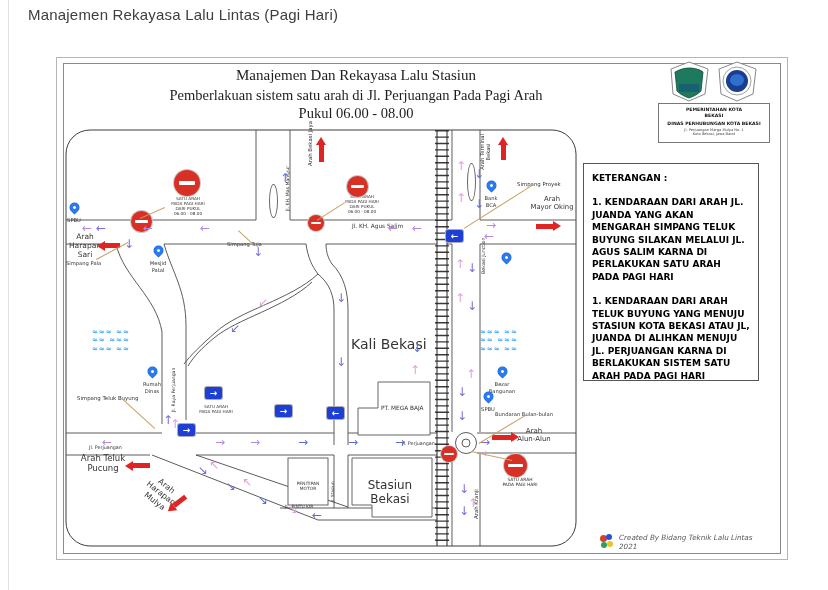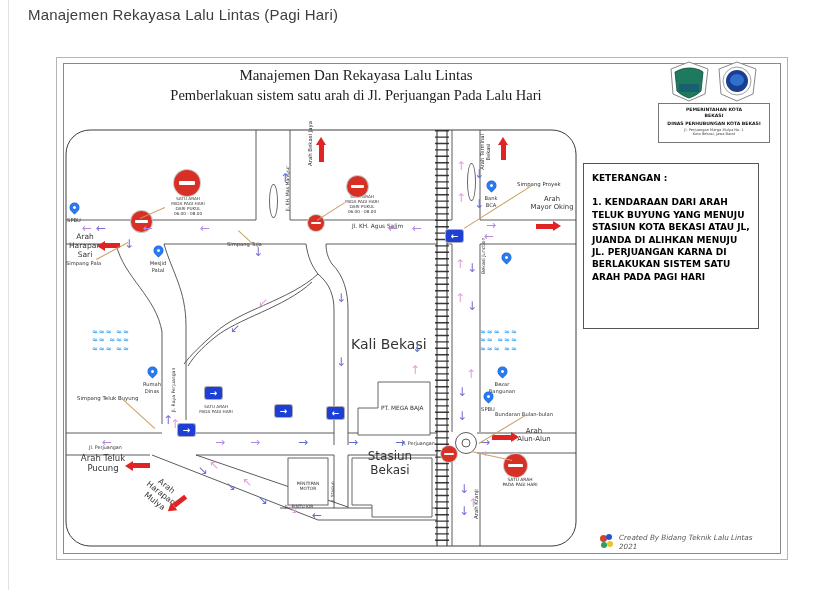--- a/index.html
+++ b/index.html
@@ -13,21 +13,21 @@
                font-family:"Liberation Serif",serif;color:#1d1d1d;line-height:1.3;}
   #sheet-title .t1{font-size:15px;}
   #sheet-title .t2{font-size:14.5px;}
   #sheet-title .t3{font-size:14.5px;}
   #header-box{position:absolute;left:658px;top:103px;width:112px;height:40px;border:1px solid #777;
               text-align:center;font-family:"DejaVu Sans",sans-serif;color:#111;padding-top:3px;box-sizing:border-box;}
   #header-box .h1{font-size:4.6px;font-weight:700;line-height:1.35;}
   #header-box .h2{font-size:4.6px;font-weight:700;line-height:1.35;}
   #header-box .h3{font-size:4.6px;font-weight:700;margin-top:2px;line-height:1.35;}
   #header-box .h4,#header-box .h5{font-size:3.6px;color:#444;line-height:1.3;}
-  #legend-box{position:absolute;left:583px;top:163px;width:176px;height:166px;border:1px solid #555;
+  #legend-box{position:absolute;left:583px;top:163px;width:176px;height:218px;border:1px solid #555;
               box-sizing:border-box;padding:8px;font-family:"DejaVu Sans",sans-serif;
               font-size:9px;font-weight:600;color:#000;line-height:1.38;}
   #legend-box p{margin:0 0 12px 0;}
   #credit{position:absolute;left:598px;top:533px;width:166px;display:flex;align-items:center;gap:5px;}
   #credit .ctext{font-style:italic;font-size:7.2px;color:#555;font-family:"DejaVu Sans",sans-serif;}
   .clogo{position:relative;width:16px;height:16px;flex:0 0 16px;}
   .clogo i{position:absolute;border-radius:50%;}
   svg{position:absolute;left:0;top:0;}
   #map-overlay{position:absolute;left:0;top:0;width:828px;height:590px;}
   
@@ -119,34 +119,36 @@
     </g>
     <g>
       <path d="M737 62 L756 69 L753 94 L737 101 L721 94 L719 69 Z" fill="#fff" stroke="#888" stroke-width="1"></path>
       <circle cx="737" cy="81" r="14" fill="#fff" stroke="#888" stroke-width="0.8"></circle>
       <circle cx="737" cy="81" r="11" fill="#1b3f8f"></circle>
       <ellipse cx="737" cy="80" rx="7" ry="6" fill="#2f6fd0"></ellipse>
     </g>
   </svg>
 
   <div id="sheet-title">
-    <div class="t1">Manajemen Dan Rekayasa Lalu Lintas</div>
-    <div class="t2">Pemberlakuan sistem satu arah di Jl. Perjuangan Pada Lalu Hari</div>
+    <div class="t1">Manajemen Dan Rekayasa Lalu Stasiun</div>
+    <div class="t2">Pemberlakuan sistem satu arah di Jl. Perjuangan Pada Pagi Arah</div>
+    <div class="t3">Pukul 06.00 - 08.00</div>
   </div>
 
   <div id="header-box">
     <div class="h1">PEMERINTAHAN KOTA</div>
     <div class="h2">BEKASI</div>
     <div class="h3">DINAS PERHUBUNGAN KOTA BEKASI</div>
     <div class="h4">Jl. Perjuangan Marga Mulya No. 1</div>
     <div class="h5">Kota Bekasi, Jawa Barat</div>
   </div>
 
   <div id="legend-box">
     <p>KETERANGAN :</p>
+    <p>1. KENDARAAN DARI ARAH JL. JUANDA YANG AKAN MENGARAH SIMPANG TELUK BUYUNG SILAKAN MELALUI JL. AGUS SALIM KARNA DI PERLAKUKAN SATU ARAH PADA PAGI HARI</p>
     <p>1. KENDARAAN DARI ARAH TELUK BUYUNG YANG MENUJU STASIUN KOTA BEKASI ATAU JL, JUANDA DI ALIHKAN MENUJU JL. PERJUANGAN KARNA DI BERLAKUKAN SISTEM SATU ARAH PADA PAGI HARI</p>
   </div>
 
   <div id="credit">
     <span class="clogo">
       <i style="left:2px;top:1px;width:7px;height:7px;background:#d8402a;"></i>
       <i style="left:8px;top:0;width:6px;height:6px;background:#2a52c8;"></i>
       <i style="left:3px;top:8px;width:6px;height:6px;background:#2aa05a;"></i>
       <i style="left:9px;top:7px;width:6px;height:6px;background:#e8c52a;"></i>
     </span>
@@ -182,21 +184,21 @@
       <div class="mtx" style="left: 89px; top: 445px; font-size: 4.8px;">Jl. Perjuangan</div>
       <div class="mtx ctr" style="left: 78px; top: 453px; font-size: 8.5px; width: 50px;">Arah Teluk
 Pucung</div>
       <div class="mtx ctr" style="left: 148px; top: 466px; font-size: 8px; width: 54px; transform: rotate(38deg);">Arah Harapan
 Mulya</div>
       <div class="mtx" style="left: 381px; top: 405px; font-size: 5.8px;">PT. MEGA BAJA</div>
       <div class="mtx" style="left: 495px; top: 411px; font-size: 5.2px;">Bundaran Bulan-bulan</div>
       <div class="mtx ctr" style="left: 511px; top: 427px; font-size: 7px; width: 46px;">Arah
 Alun-Alun</div>
       <div class="mtx" style="left: 473px; top: 519px; font-size: 5.4px; transform: rotate(-90deg);">Arah Kranji</div>
-      <div class="mtx ctr" style="left: 353px; top: 449px; font-size: 12px; width: 74px;">Stasiun
+      <div class="mtx ctr" style="left: 353px; top: 478px; font-size: 12px; width: 74px;">Stasiun
 Bekasi</div>
       <div class="mtx ctr" style="left: 290px; top: 481px; font-size: 4.4px; width: 36px;">PENITIPAN
 MOTOR</div>
       <div class="mtx" style="left: 285px; top: 504px; font-size: 4.4px;">JL. PINTU KIR</div>
       <div class="mtx" style="left: 331px; top: 502px; font-size: 4.2px; transform: rotate(-90deg);">Jl. Stasiun</div>
       <div class="mtx" style="left: 402px; top: 441px; font-size: 4.8px;">Jl. Perjuangan</div>
       <div class="mtx" style="left: 481px; top: 274px; font-size: 4.8px; transform: rotate(-90deg);">Bekasi Junction</div>
       <div class="mtx water" style="left: 92px; top: 328px; font-size: 7px;">≈≈≈ ≈≈
 ≈≈ ≈≈≈
 ≈≈≈ ≈≈</div>

